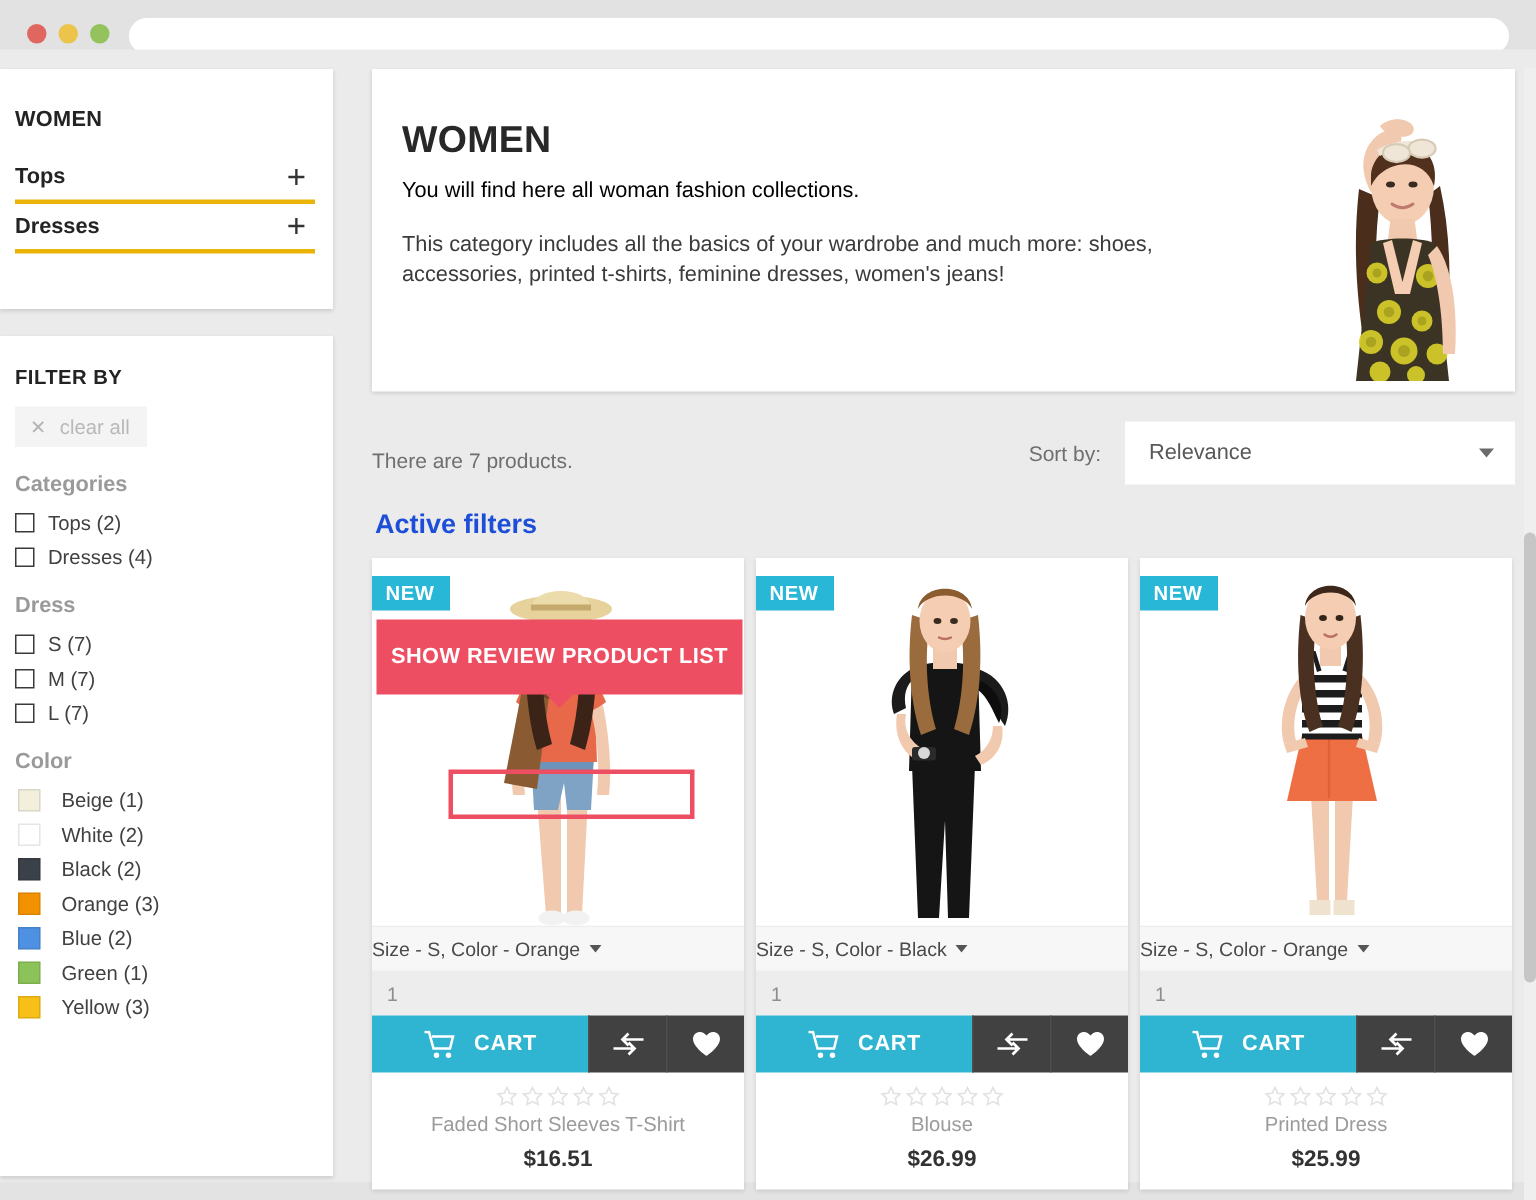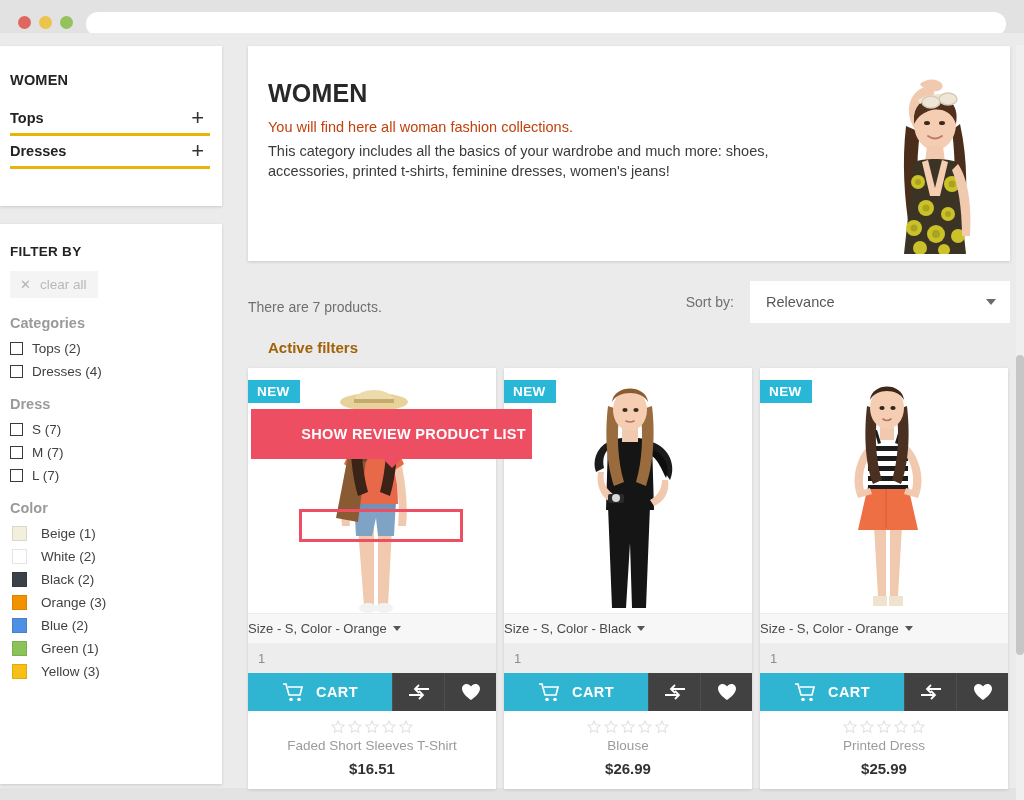--- a/index.html
+++ b/index.html
@@ -74,42 +74,42 @@
   .main { position: absolute; left: 248px; top: 13px; width: 762px; }
 
   .banner {
     position: relative; height: 215px; background: #fff; overflow: hidden;
     box-shadow: 0 1px 3px rgba(0,0,0,.14);
   }
   .banner-txt { padding: 33px 0 0 20px; width: 580px; }
   .banner-title {
     font-size: 25px; font-weight: bold; color: #282828; letter-spacing: .2px; margin-bottom: 11px;
   }
-  .banner-sub { font-size: 14.5px; color: #c2410c; margin-bottom: 6px; }
+  .banner-sub { font-size: 14.5px; color: #000000; margin-bottom: 18px; }
   .banner-desc { font-size: 14.5px; color: #3b3b3b; line-height: 20px; }
 
   .banner-photo { position: absolute; right: 6px; top: 20px; width: 160px; height: 188px; overflow: hidden; }
 
   
   .sortrow {
     position: relative; height: 52px; margin-top: 20px;
     display: flex; align-items: center;
   }
   .count { font-size: 14px; color: #6f6f6f; }
   .sort-right { position: absolute; right: 0; top: 0; display: flex; align-items: center; gap: 16px; }
   .sort-lbl { font-size: 14px; color: #6f6f6f; }
   .sort-select {
     width: 260px; height: 42px; background: #fff; display: flex; align-items: center;
     justify-content: space-between; padding: 0 14px 0 16px;
   }
   .sort-val { font-size: 14.5px; color: #585858; }
   .caret { width: 0; height: 0; border-left: 5px solid transparent; border-right: 5px solid transparent;
            border-top: 6px solid #6b6b6b; }
 
-  .active-filters { font-size: 15px; font-weight: bold; color: #a16207; margin: 6px 0 12px 20px; }
+  .active-filters { font-size: 18px; font-weight: bold; color: #1d4ed8; margin: 6px 0 12px 2px; }
 
   
   .grid { display: flex; gap: 8px; }
   .product {
     position: relative; width: 248px; background: #fff;
     box-shadow: 0 1px 3px rgba(0,0,0,.13);
   }
   .prod-img { position: relative; height: 245px; background: #fff; overflow: hidden; }
   .badge-new {
     position: absolute; left: 0; top: 12px; background: #28b7d6; color: #fff;
@@ -133,22 +133,22 @@
   .btn-sq {
     width: 52px; background: #414141; display: flex; align-items: center; justify-content: center;
     border-left: 1px solid #4e4e4e;
   }
   .stars { display: flex; justify-content: center; gap: 3px; padding: 9px 0 4px; }
   .prod-name { text-align: center; font-size: 13.5px; color: #9b9b9b; padding-bottom: 7px; }
   .prod-price { text-align: center; font-size: 15px; font-weight: bold; color: #323232; padding-bottom: 12px; }
 
   
   .tooltip {
-    position: absolute; left: 3px; top: 41px; width: 281px; background: #ee4e62;
-    color: #fff; text-align: right; font-size: 14.5px; font-weight: bold; letter-spacing: .3px;
+    position: absolute; left: 3px; top: 41px; width: 244px; background: #ee4e62;
+    color: #fff; text-align: center; font-size: 14.5px; font-weight: bold; letter-spacing: .3px;
     padding: 17px 6px; z-index: 20;
   }
   .tooltip:after {
     content: ""; position: absolute; left: 50%; margin-left: -9px; bottom: -9px;
     width: 0; height: 0; border-left: 9px solid transparent; border-right: 9px solid transparent;
     border-top: 9px solid #ee4e62;
   }
   .hl-box {
     position: absolute; left: 51px; top: 141px; width: 164px; height: 33px;
     border: 3px solid #ee4e62; z-index: 21;

